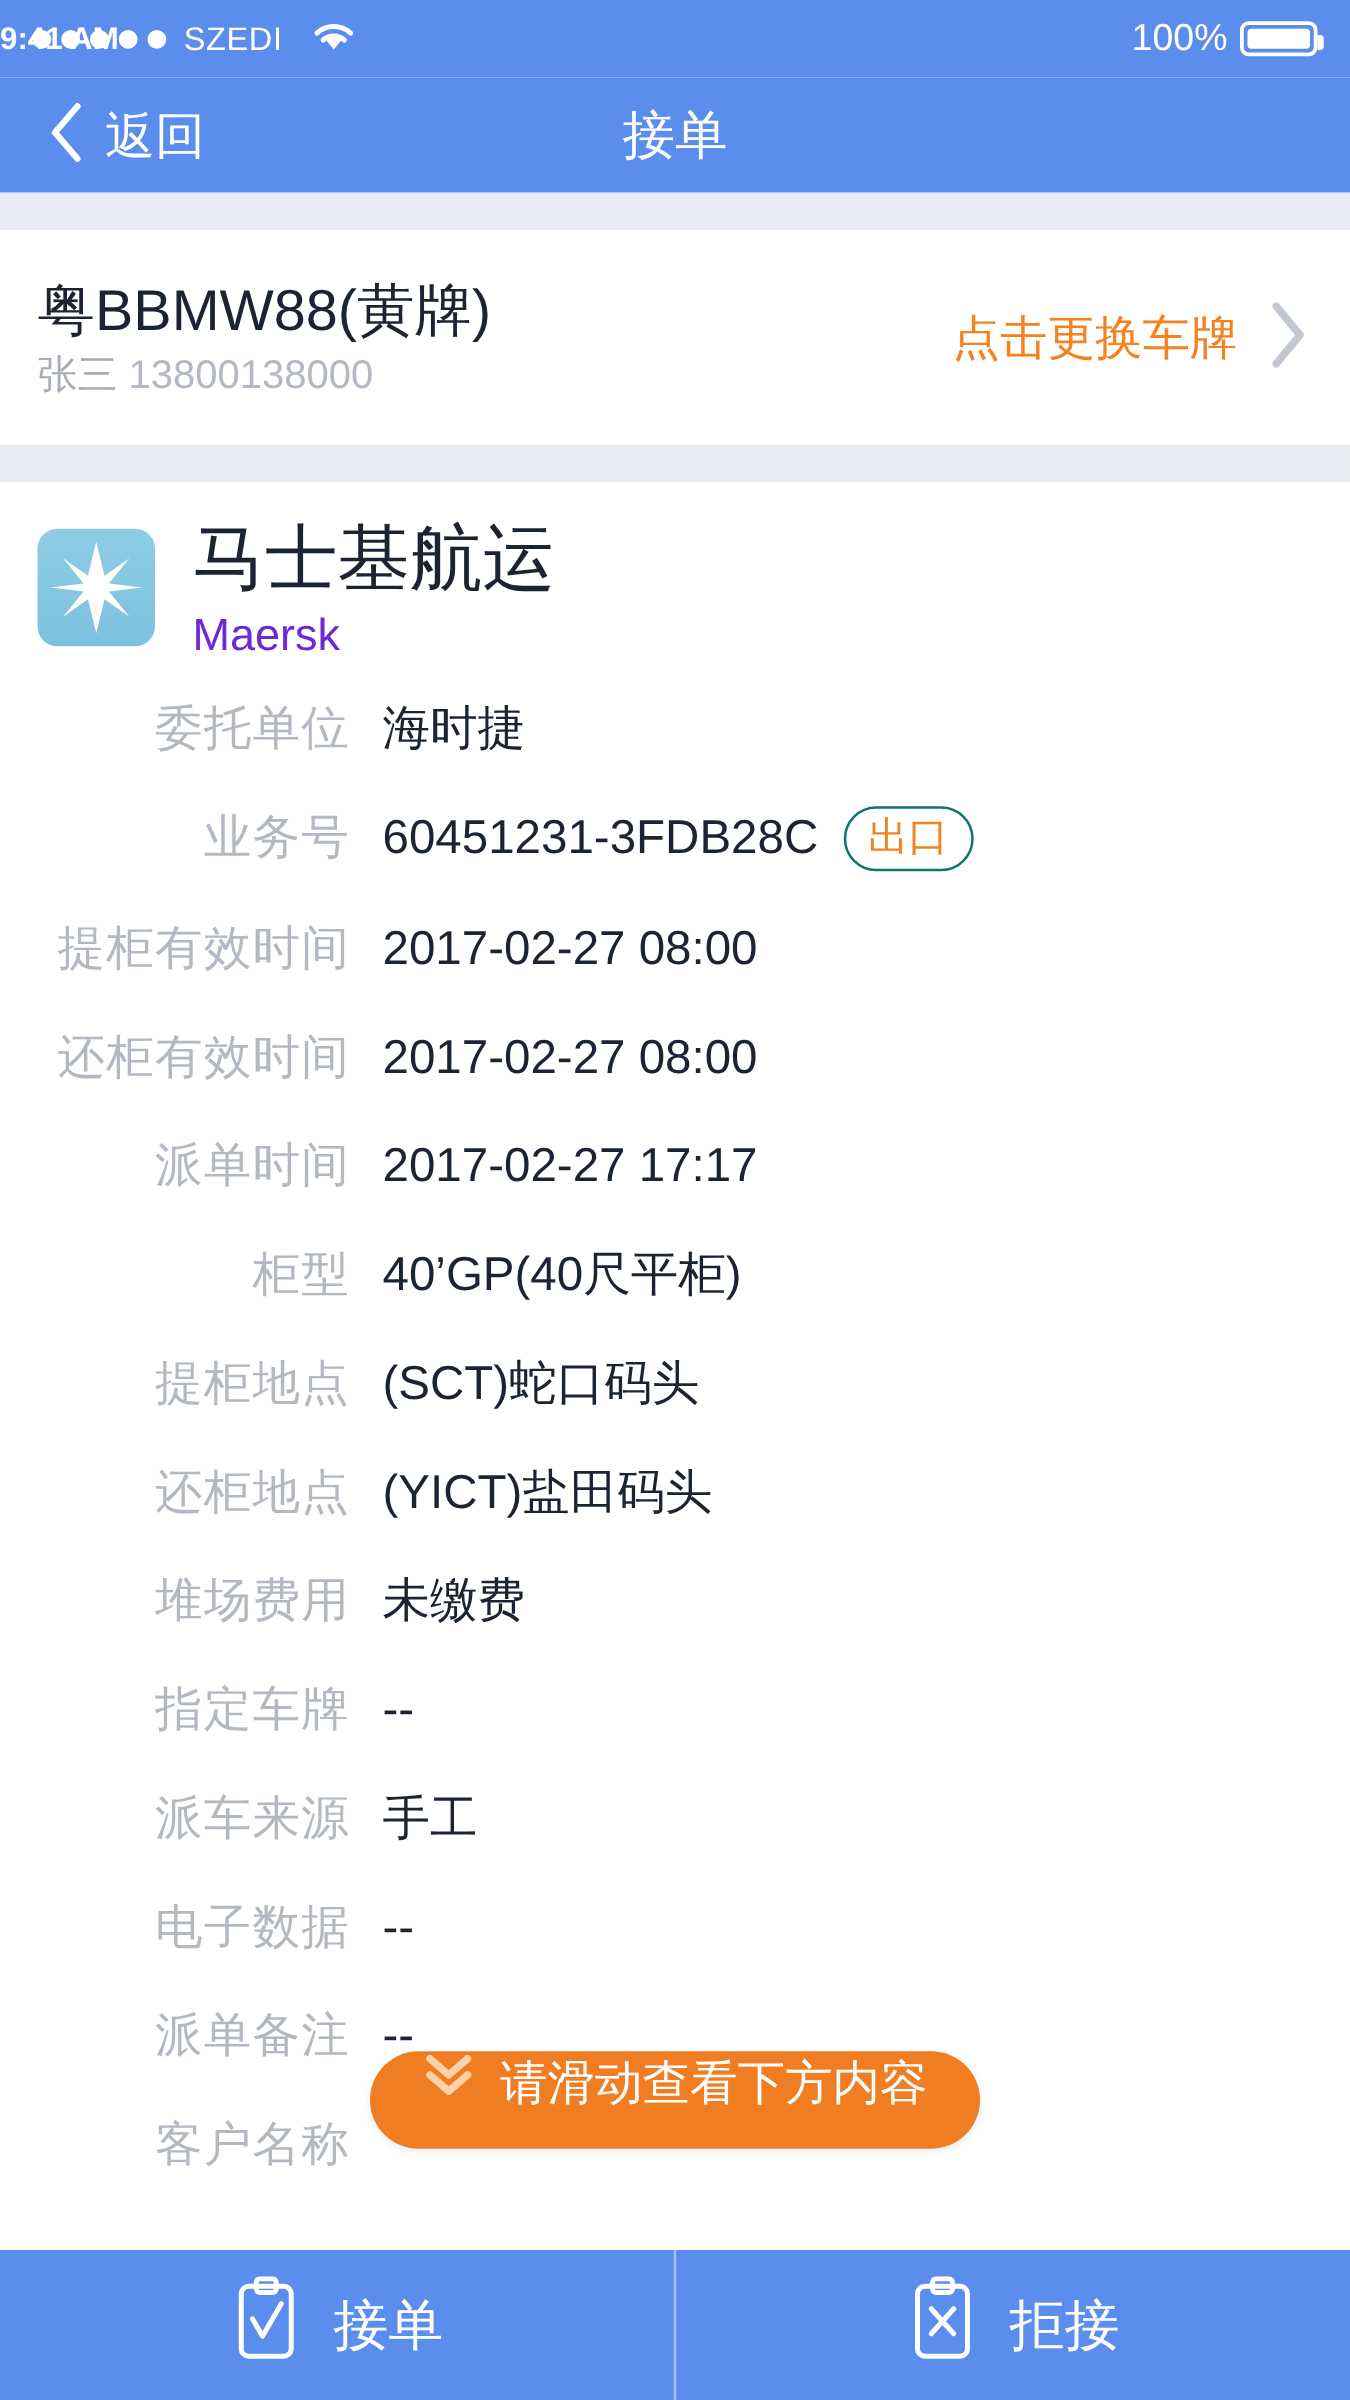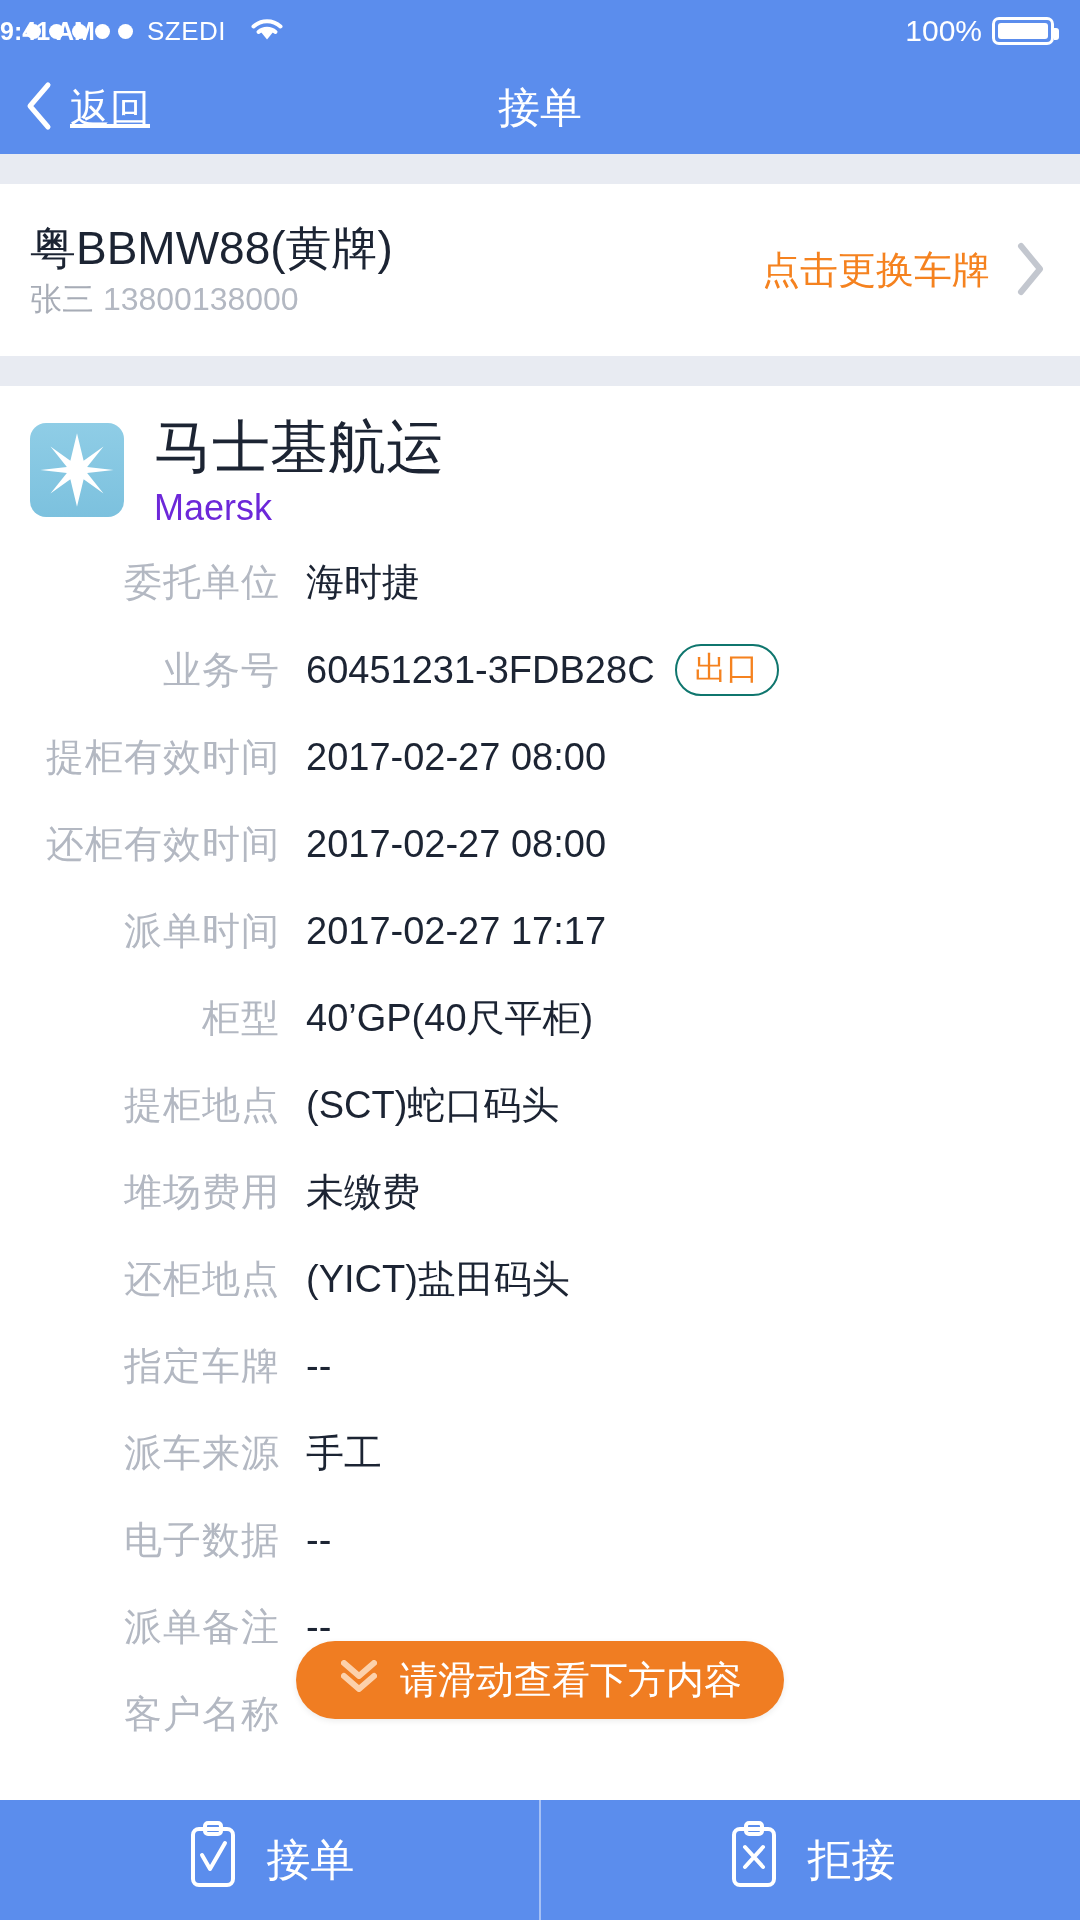--- a/index.html
+++ b/index.html
@@ -39,22 +39,22 @@
   }
   .batt i{ position:absolute; inset:3px; background:#fff; border-radius:3px; display:block; }
 
   
   .navbar{
     height:92px; background:#5b8ded; color:#fff;
     display:flex; align-items:center; position:relative;
   }
   .nav-back{
     display:flex; align-items:center; gap:16px;
-    padding-left:24px; height:100%; cursor:pointer;
-    position:relative; z-index:2;text-decoration:underline;
+    padding-left:38px; height:100%; cursor:pointer;
+    position:relative; z-index:2;
   }
   .nav-back-label{ font-size:40px; }
   .nav-title{
     position:absolute; left:0; right:0; text-align:center;
     font-size:42px; pointer-events:none;
   }
 
   
   .gap{ height:30px; background:#e8ebf2; }
 
@@ -94,21 +94,21 @@
   }
   .badge{
     border:2px solid #0f766e; color:#f5821f; border-radius:26px;
     font-size:32px; padding:2px 18px 6px 18px; line-height:1.25;
   }
 
   
   .scroll-hint{
     position:absolute; left:50%; transform:translateX(-50%);
     top:1641px; height:78px; background:#f07d22; color:#fff;
-    border-radius:39px; display:flex; align-items:center; gap:20px;
+    border-radius:39px; display:flex; align-items:flex-start; gap:20px;
     padding:0 42px; font-size:38px; cursor:pointer; z-index:5;
     box-shadow:0 2px 6px rgba(0,0,0,.08);
   }
   .dbl-chev{ display:block; opacity:.85; }
 
   
   .bottombar{
     position:absolute; left:0; right:0; bottom:0; height:120px;
     background:#5b8ded; display:flex; z-index:6;
   }
@@ -246,30 +246,30 @@
       </div>
 
       <div class="row">
         <div class="k">提柜地点</div>
         <div class="v">
           <span>(SCT)蛇口码头</span>
         </div>
       </div>
 
       <div class="row">
+        <div class="k">还柜地点</div>
+        <div class="v">
+          <span>(YICT)盐田码头</span>
+        </div>
+      </div>
+
+      <div class="row">
         <div class="k">堆场费用</div>
         <div class="v">
           <span>未缴费</span>
-        </div>
-      </div>
-
-      <div class="row">
-        <div class="k">还柜地点</div>
-        <div class="v">
-          <span>(YICT)盐田码头</span>
         </div>
       </div>
 
       <div class="row">
         <div class="k">指定车牌</div>
         <div class="v">
           <span>--</span>
         </div>
       </div>
 

